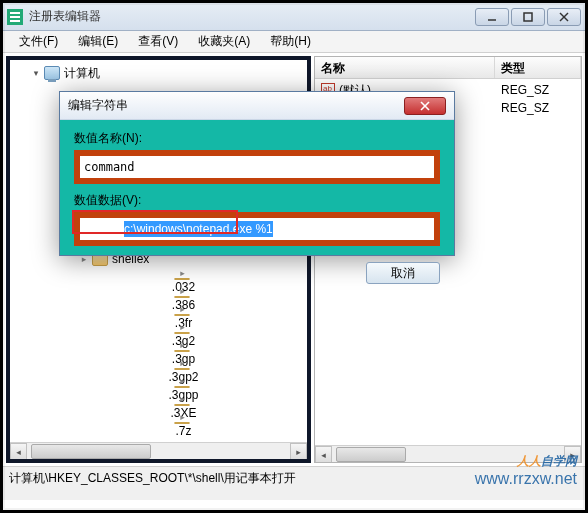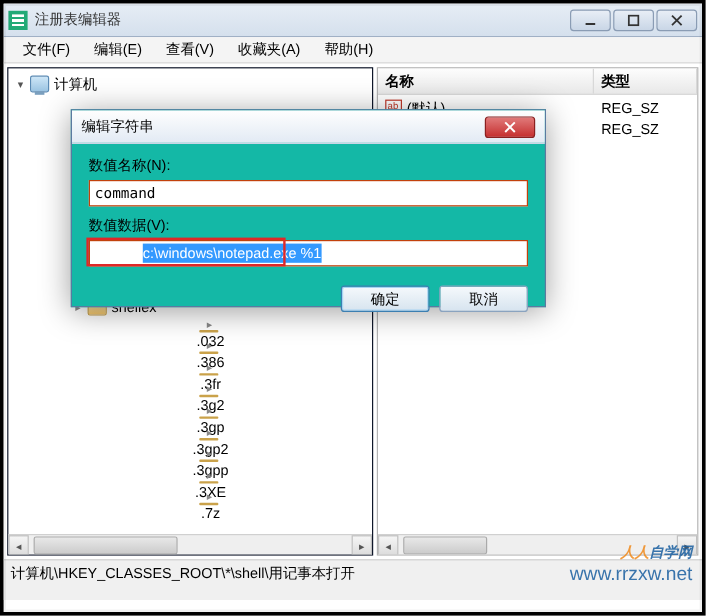--- a/index.html
+++ b/index.html
@@ -13,21 +13,21 @@
 .win-controls { margin-left: auto; display: flex; gap: 2px; }
 .win-btn { width: 34px; height: 18px; background: linear-gradient(to bottom, #e8eef6, #c9d6e6); border: 1px solid #8a9cb4; border-radius: 3px; display: flex; justify-content: center; align-items: center; color: #333; font-size: 11px; cursor: default; }
 .win-btn svg { width: 10px; height: 10px; }
 
 
 .menubar { height: 22px; background: #f4f4f4; display: flex; align-items: center; padding: 0 6px; border-bottom: 1px solid #d0d0d0; }
 .menu-item { padding: 2px 10px; cursor: default; }
 
 
 .main { display: flex; height: 413px; background: #fff; }
-.left-pane { width: 305px; border: 1px solid #0f172a; margin: 3px 0 3px 3px; overflow: hidden; position: relative; background: #fff; }
+.left-pane { width: 305px; border: 4px solid #0f172a; margin: 3px 0 3px 3px; overflow: hidden; position: relative; background: #fff; padding-left: 16px; }
 .right-pane { flex: 1; border: 1px solid #b4b4b4; margin: 3px 3px 3px 3px; overflow: hidden; position: relative; background: #fff; }
 
 .tree { padding: 4px 2px; }
 .tree-row { display: flex; align-items: center; height: 18px; white-space: nowrap; cursor: default; }
 .indent0 { padding-left: 2px; }
 .indent1 { padding-left: 18px; }
 .indent2 { padding-left: 34px; flex-direction: column; }
 .indent3 { padding-left: 50px; }
 .indent5 { padding-left: 82px; }
 .expander { width: 12px; height: 12px; margin-right: 2px; display: inline-flex; align-items: center; justify-content: center; color: #666; }
@@ -59,21 +59,21 @@
 
 .statusbar { height: 34px; background: #f0f0f0; border-top: 1px solid #d0d0d0; padding: 3px 6px; }
 
 
 .dialog { position: absolute; top: 88px; left: 56px; width: 396px; height: 165px; background: #14b8a6; border: 1px solid #5a7aa0; box-shadow: 0 4px 25px rgba(0,0,0,0.4); z-index: 100; }
 .dialog .dlg-titlebar { height: 28px; background: linear-gradient(to bottom, #fefefe, #e2eaf4); display: flex; align-items: center; padding: 0 8px; border-bottom: 1px solid #cad6e6; }
 .dlg-close { margin-left: auto; width: 42px; height: 18px; background: linear-gradient(to bottom,#e17a7a,#c53030); border:1px solid #8a2020; border-radius:3px; display:flex; align-items:center; justify-content:center; }
 .dlg-close svg { width:10px; height:10px; }
 .dlg-body { padding: 10px 14px 8px 14px; }
 .field-label { margin-bottom: 3px; }
-.field-input { width: 100%; height: 22px; border: 1px solid #c2410c; padding: 2px 4px; background: #fff; font-family: "SimSun", monospace; margin-bottom: 8px; }
+.field-input { width: 100%; height: 34px; border: 6px solid #c2410c; padding: 2px 4px; background: #fff; font-family: "SimSun", monospace; margin-bottom: 8px; }
 .value-wrap { position: relative; }
 .red-box { position: absolute; top: -2px; left: -2px; width: 166px; height: 24px; border: 2px solid #e02828; pointer-events: none; }
 .field-input .seltext { background: #3399ff; color: #fff; padding: 1px 0; }
 .dlg-buttons { display: flex; justify-content: flex-end; gap: 8px; padding: 0 14px 10px 0; }
 .dlg-btn { width: 74px; height: 22px; background: linear-gradient(to bottom,#f5f9fc,#d7e4ef); border:1px solid #8aa3bf; border-radius:3px; cursor:default; }
 .dlg-btn.primary { border-color:#3c7fb1; box-shadow: 0 0 0 1px #a7d4f2 inset; }
 
 
 .watermark { position: absolute; right: 8px; bottom: 22px; text-align: right; opacity: 0.85; user-select: none; pointer-events: none; }
 .watermark .logo { font-size: 20px; font-weight: bold; font-style: italic; }
@@ -237,21 +237,20 @@
     <input class="field-input" readonly="" value="command" style="">
     <div class="field-label">数值数据(V):</div>
     <div class="value-wrap">
       <div class="field-input" style="display:flex;align-items:center;padding-left:44px;">
           <span class="seltext">c:\windows\notepad.exe %1</span>
         </div>
       <div class="red-box"></div>
     </div>
   </div>
   <div class="dlg-buttons">
-    <button class="dlg-btn primary">确定</button>
     <button class="dlg-btn">取消</button>
   </div>
 </div>
 
 <div class="watermark">
   <div class="logo">
     <span class="ren">人人</span><span class="blue">自学网</span>
   </div>
   <div class="url">www.rrzxw.net</div>
 </div>

